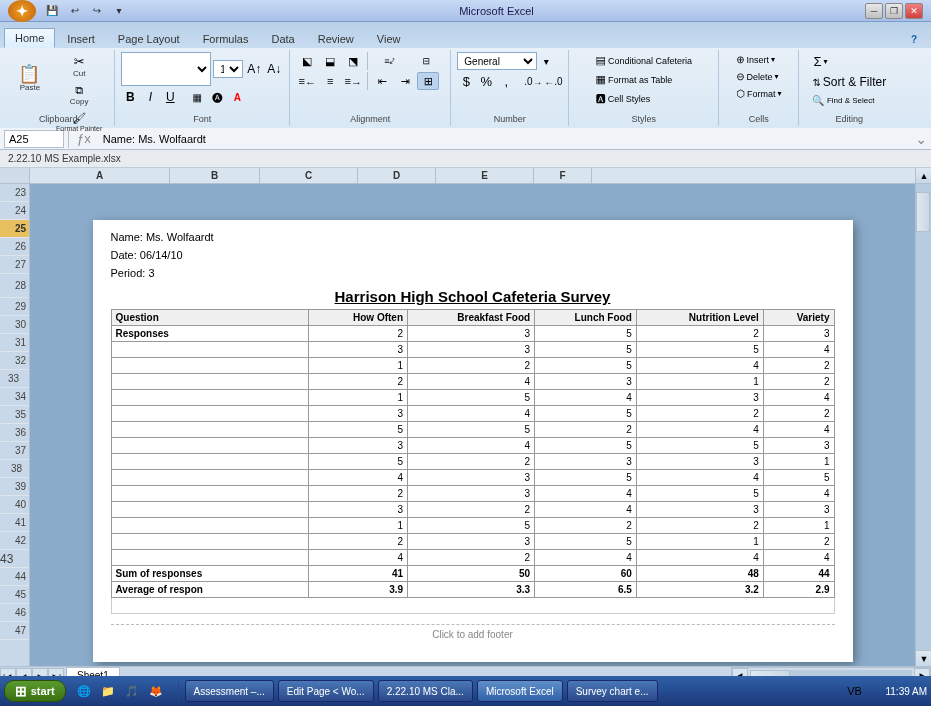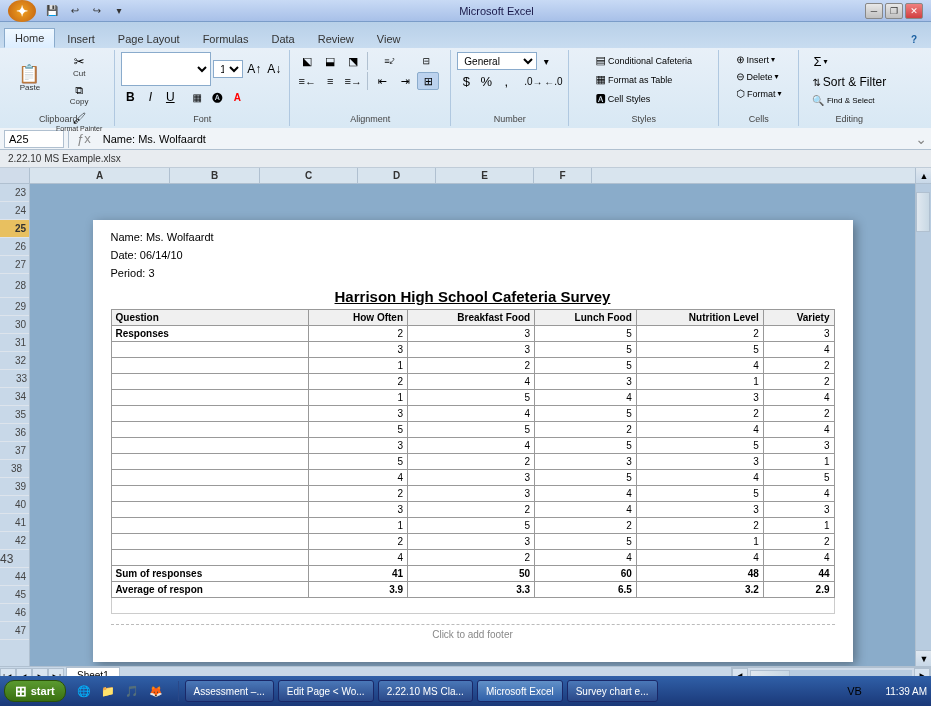--- a/index.html
+++ b/index.html
@@ -273,21 +273,21 @@
       <div style="height:18px;text-align:right;padding-right:3px;font-size:10px;color:#444;line-height:18px;border-bottom:1px solid #dde4ec;">23</div>
       <div style="height:18px;text-align:right;padding-right:3px;font-size:10px;color:#444;line-height:18px;border-bottom:1px solid #dde4ec;">24</div>
       <div style="height:18px;text-align:right;padding-right:3px;font-size:10px;background:#e8c060;color:#333;line-height:18px;border-bottom:1px solid #dde4ec;font-weight:bold;">25</div>
       <div style="height:18px;text-align:right;padding-right:3px;font-size:10px;color:#444;line-height:18px;border-bottom:1px solid #dde4ec;">26</div>
       <div style="height:18px;text-align:right;padding-right:3px;font-size:10px;color:#444;line-height:18px;border-bottom:1px solid #dde4ec;">27</div>
       <div style="height:24px;text-align:right;padding-right:3px;font-size:10px;color:#444;line-height:24px;border-bottom:1px solid #dde4ec;">28</div>
       <div style="height:18px;text-align:right;padding-right:3px;font-size:10px;color:#444;line-height:18px;border-bottom:1px solid #dde4ec;">29</div>
       <div style="height:18px;text-align:right;padding-right:3px;font-size:10px;color:#444;line-height:18px;border-bottom:1px solid #dde4ec;">30</div>
       <div style="height:18px;text-align:right;padding-right:3px;font-size:10px;color:#444;line-height:18px;border-bottom:1px solid #dde4ec;">31</div>
       <div style="height:18px;text-align:right;padding-right:3px;font-size:10px;color:#444;line-height:18px;border-bottom:1px solid #dde4ec;">32</div>
-      <div style="height:18px;text-align:right;padding-right:2px;font-size:10px;color:#444;line-height:18px;border-bottom:1px solid #dde4ec;">33</div>
+      <div style="height:18px;text-align:right;padding-right:10px;font-size:10px;color:#444;line-height:18px;border-bottom:1px solid #dde4ec;">33</div>
       <div style="height:18px;text-align:right;padding-right:3px;font-size:10px;color:#444;line-height:18px;border-bottom:1px solid #dde4ec;">34</div>
       <div style="height:18px;text-align:right;padding-right:3px;font-size:10px;color:#444;line-height:18px;border-bottom:1px solid #dde4ec;">35</div>
       <div style="height:18px;text-align:right;padding-right:3px;font-size:10px;color:#444;line-height:18px;border-bottom:1px solid #dde4ec;">36</div>
       <div style="height:18px;text-align:right;padding-right:3px;font-size:10px;color:#444;line-height:18px;border-bottom:1px solid #dde4ec;">37</div>
       <div style="height:18px;text-align:right;padding-right:7px;font-size:10px;color:#444;line-height:18px;border-bottom:1px solid #dde4ec;">38</div>
       <div style="height:18px;text-align:right;padding-right:3px;font-size:10px;color:#444;line-height:18px;border-bottom:1px solid #dde4ec;">39</div>
       <div style="height:18px;text-align:right;padding-right:3px;font-size:10px;color:#444;line-height:18px;border-bottom:1px solid #dde4ec;">40</div>
       <div style="height:18px;text-align:right;padding-right:3px;font-size:10px;color:#444;line-height:18px;border-bottom:1px solid #dde4ec;">41</div>
       <div style="height:18px;text-align:right;padding-right:3px;font-size:10px;color:#444;line-height:18px;border-bottom:1px solid #dde4ec;">42</div>
       <div style="height:18px;padding-right:3px;font-size:12px;color:#444;line-height:18px;border-bottom:1px solid #dde4ec;">43</div>

